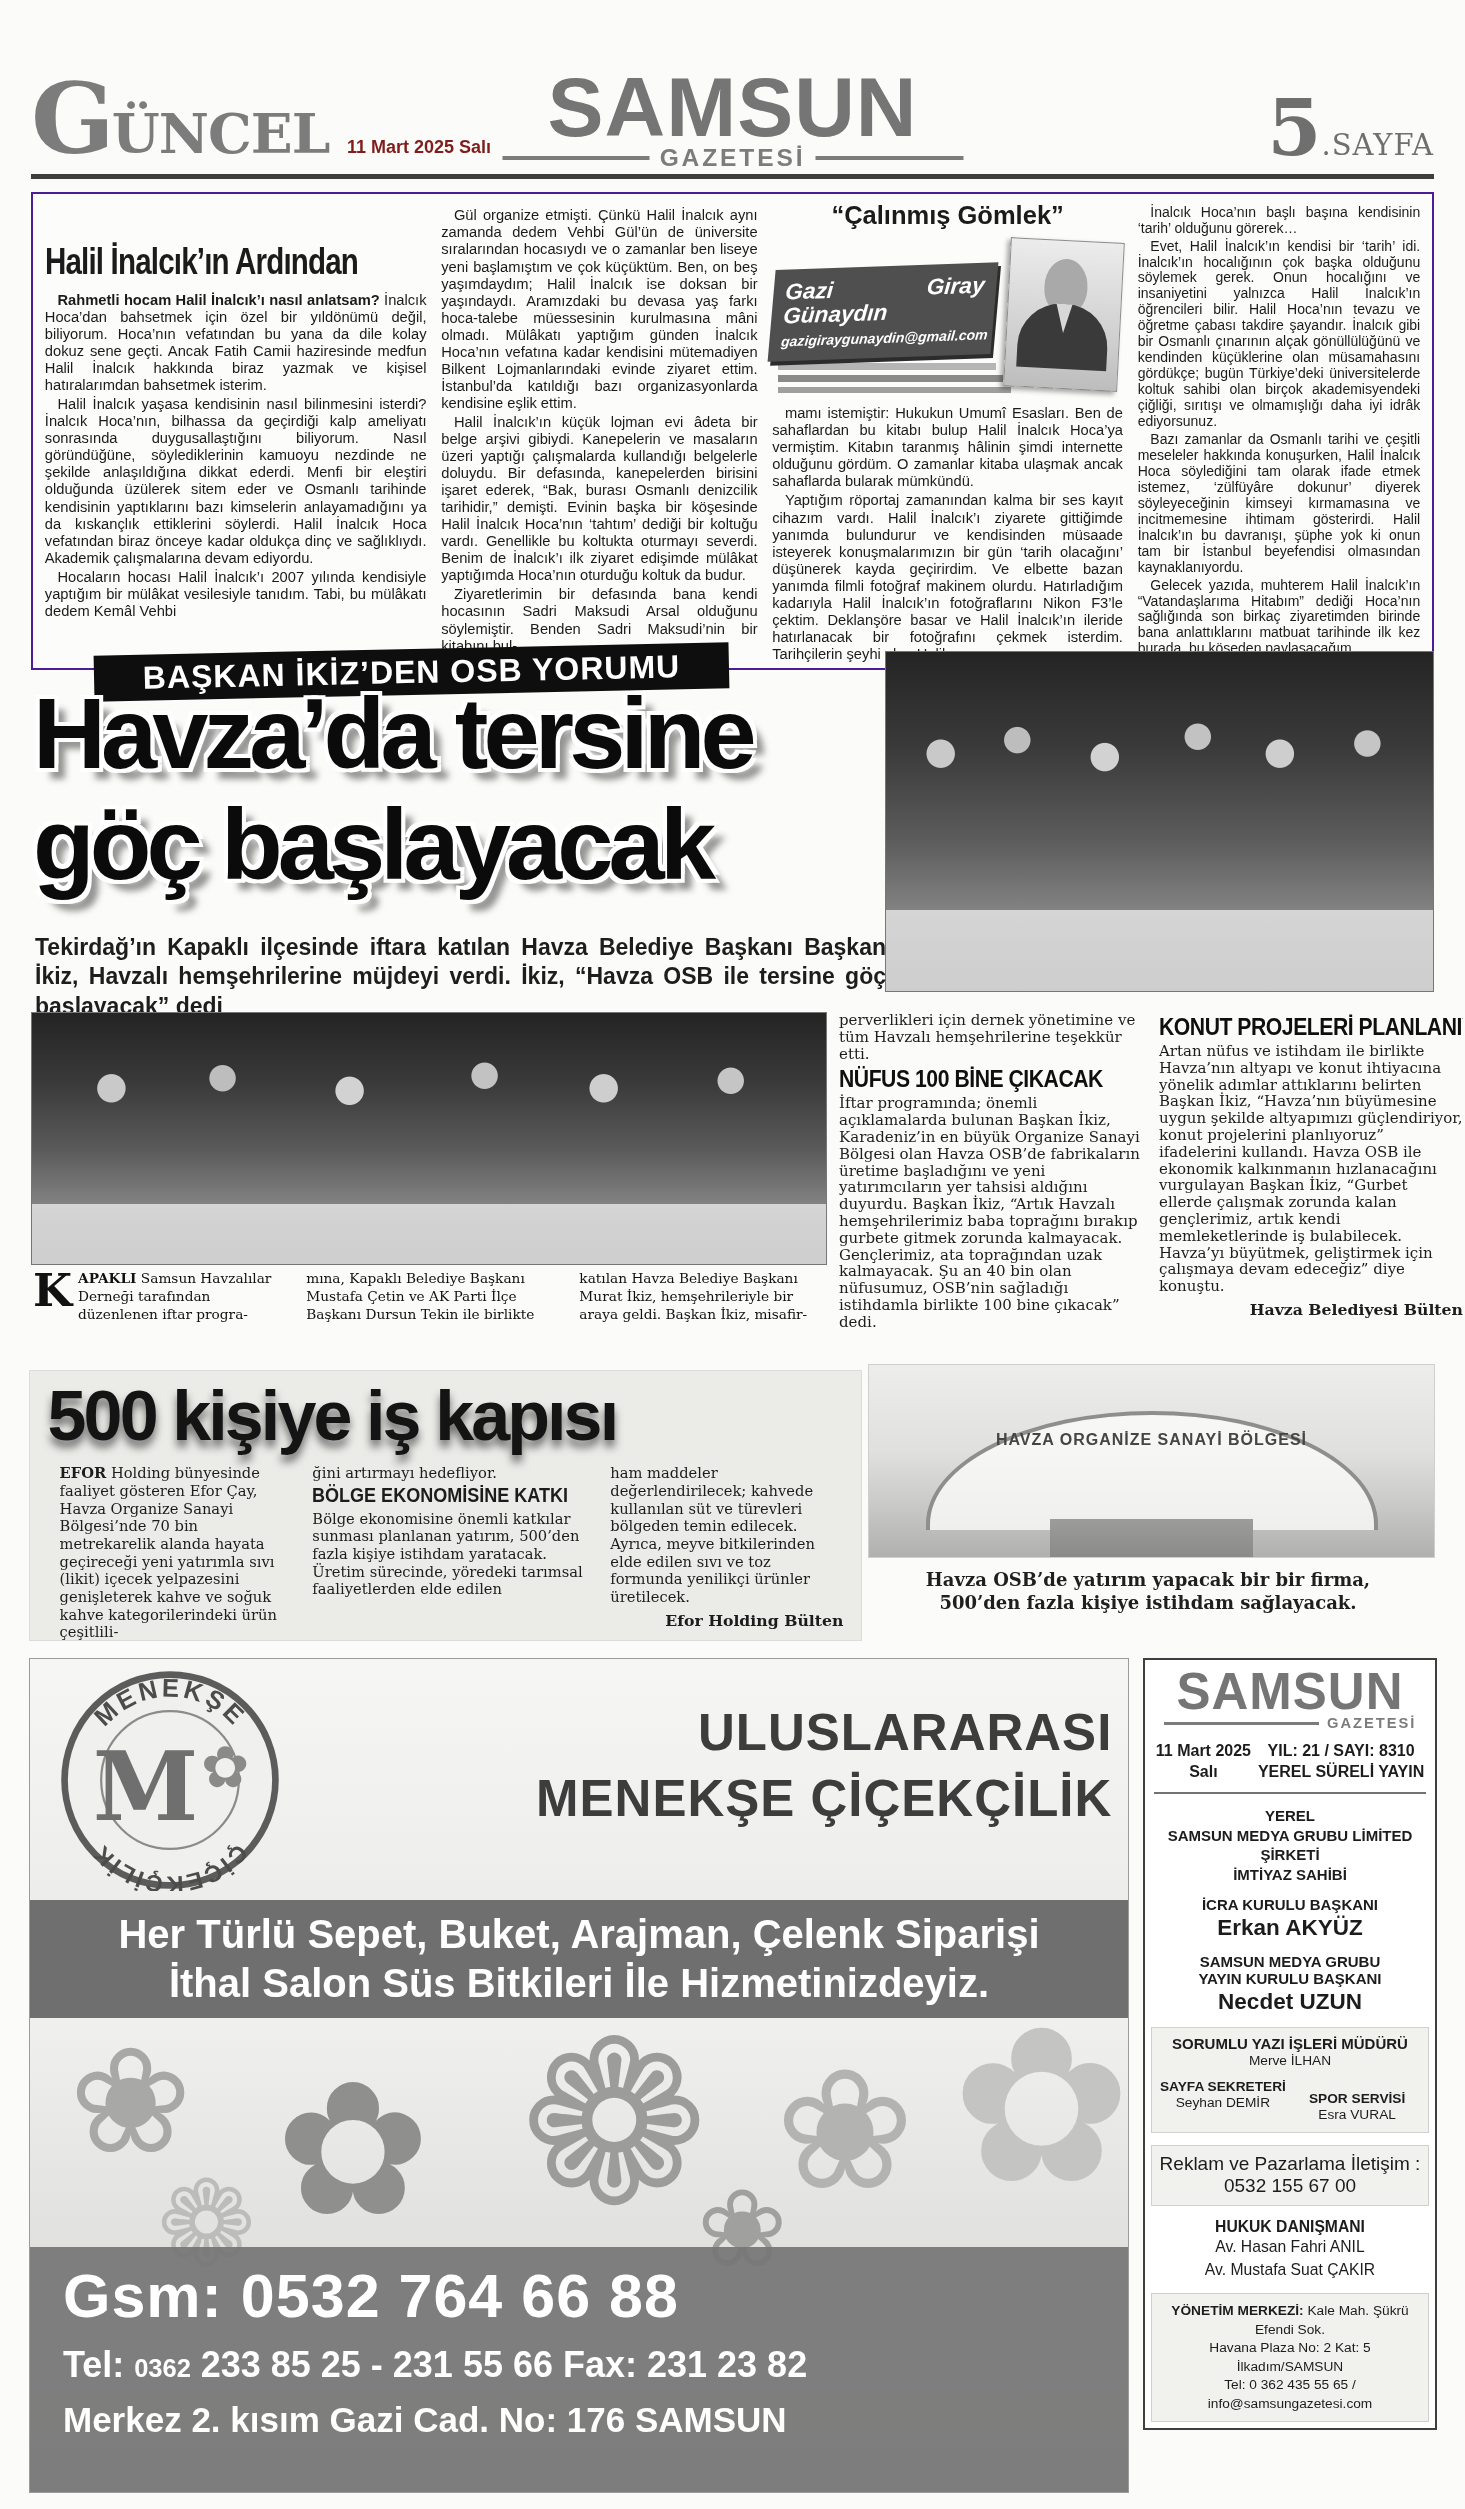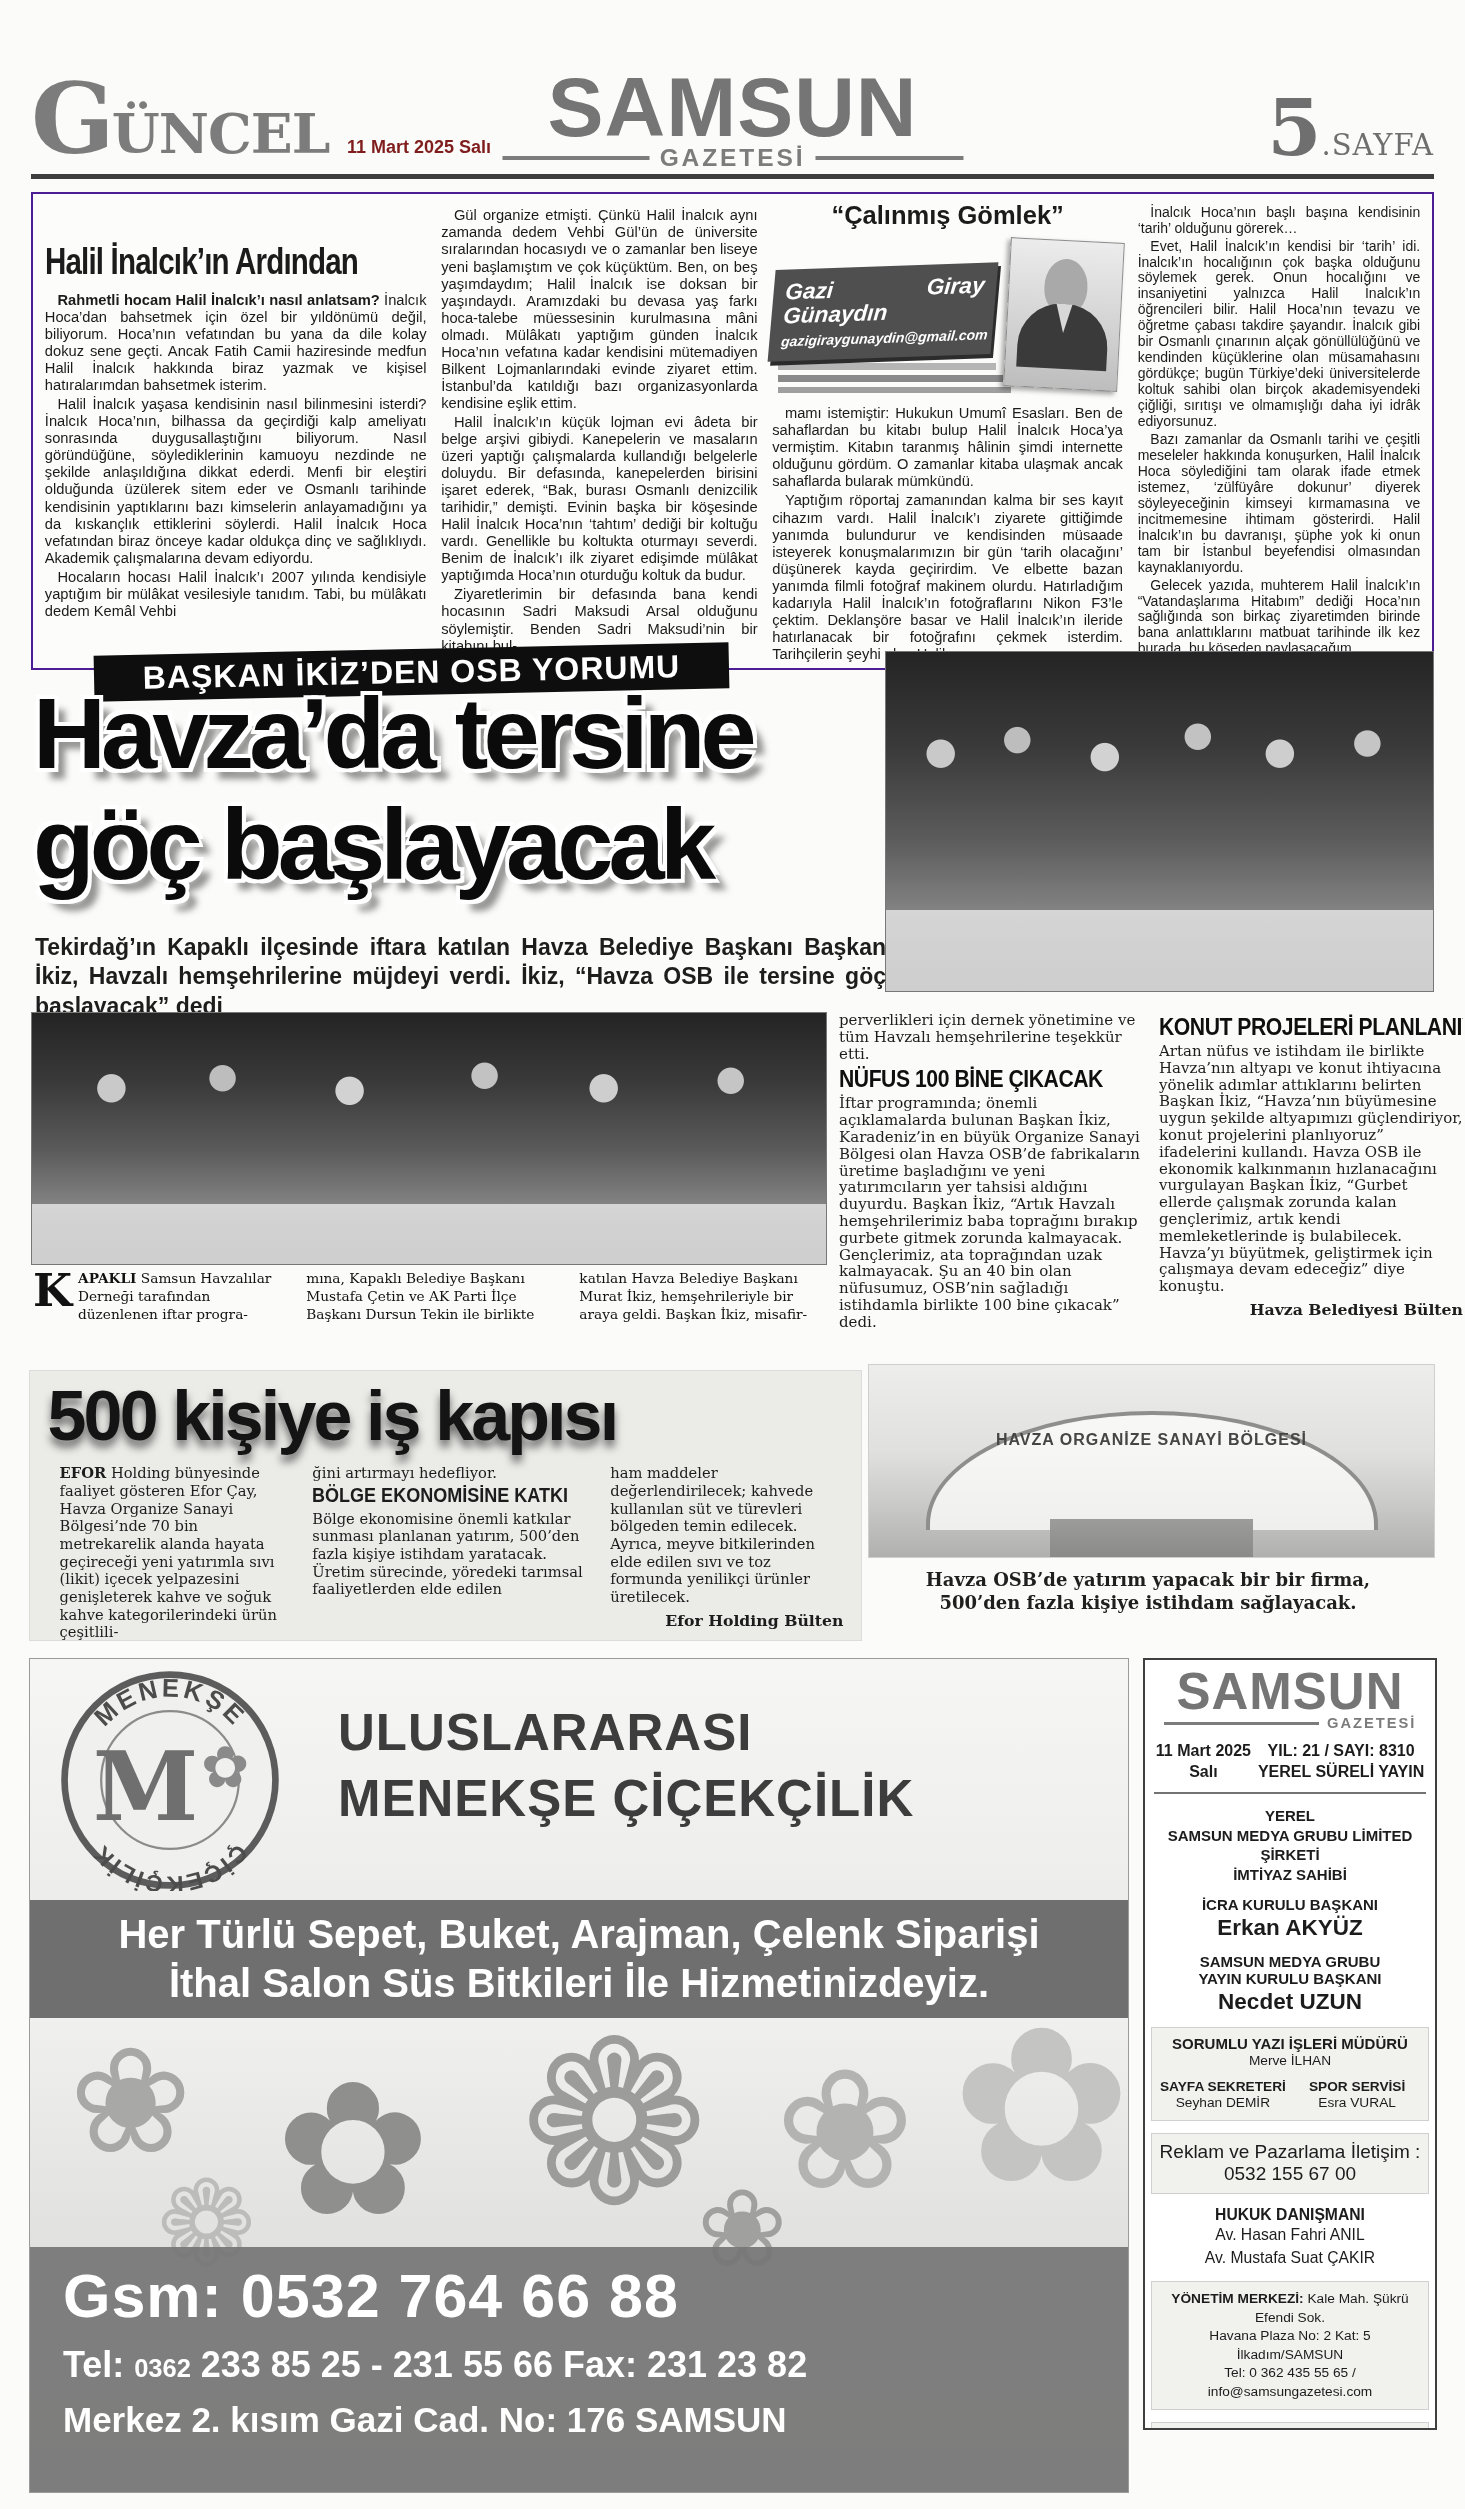--- a/index.html
+++ b/index.html
@@ -75,21 +75,21 @@
   .gatePhoto { position:absolute; top:1364px; left:868px; width:567px; height:194px; background:linear-gradient(180deg,#ededec 0%,#e0e0de 45%,#cacac8 72%,#b0b0ae 100%); border:1px solid #cfcfcd; overflow:hidden; }
   .gateArch { position:absolute; left:10%; width:80%; top:24%; height:62%; border:4.9px solid #8e8e8c; border-bottom:none; border-radius:50% 50% 0 0 / 95% 95% 0 0; background:rgba(251,251,250,.8); }
   .gateLabel { position:absolute; top:14%; width:100%; text-align:center; font-weight:bold; font-size:16px; letter-spacing:1px; color:#454545; }
   .gateRoad { position:absolute; bottom:0; left:32%; width:36%; height:20%; background:linear-gradient(#9c9c9a,#8a8a88); }
   .gateCap { position:absolute; top:1568px; left:912px; width:472px; text-align:center; font-family:"DejaVu Serif",serif; font-weight:bold; font-size:18px; line-height:1.3; color:#1f1f1f; }
 
   
   .ad { position:absolute; top:1658px; left:29px; width:1100px; height:835px; border:1px solid #9b9b99; background:#f4f4f1; overflow:hidden; }
   .adTop { position:relative; height:241px; background:linear-gradient(180deg,#f6f6f4,#ededeb); }
   .adLogo { position:absolute; left:29px; top:9.8px; width:222px; height:222px; }
-  .adTitle { position:absolute; left:308px; right:15.7px; top:41px; text-align:left; color:#3d3d3d; font-weight:bold; font-size:51px; line-height:1.3; letter-spacing:1px; }
+  .adTitle { position:absolute; left:308px; right:15.7px; top:41px; text-align:right; color:#3d3d3d; font-weight:bold; font-size:51px; line-height:1.3; letter-spacing:1px; }
   .adBand { height:118px; background:#6f6f6f; color:#fff; font-weight:bold; font-size:40px; line-height:1.22; display:flex; flex-direction:column; align-items:center; justify-content:center; }
   .adPhoto { position:relative; height:476px; background:linear-gradient(180deg,#f0f0ee 0%,#e3e3e1 40%,#d5d5d3 100%); overflow:hidden; }
   .fl { position:absolute; line-height:1; }
   .adContact { position:absolute; left:0; right:0; bottom:0; height:247px; background:rgba(118,118,118,.93); color:#fff; padding:13.7px 33px 0; }
   .gsm { font-size:61px; font-weight:bold; letter-spacing:1px; }
   .telRow { font-size:36px; font-weight:bold; margin-top:13.7px; display:flex; align-items:baseline; gap:9.8px; }
   .telArea { font-size:25.5px; }
   .addr { font-size:35px; font-weight:bold; margin-top:13.7px; }
 
   
@@ -306,21 +306,21 @@
     <div class="mhName">Necdet UZUN</div>
     <div class="gbox">
       <div class="mhRole" style="margin-top:0">SORUMLU YAZI İŞLERİ MÜDÜRÜ</div>
       <div class="small">Merve İLHAN</div>
       <div class="twoCol">
         <div>
           <div class="mhRole" style="margin-top:0;font-size:13.7px">SAYFA SEKRETERİ</div>
           <div class="small">Seyhan DEMİR</div>
         </div>
         <div>
-          <div class="mhRole" style="margin-top:0;font-size:13.7px">SPOR SERVİSİ</div>
+          <div class="mhRole" style="margin-top:12px;font-size:13.7px">SPOR SERVİSİ</div>
           <div class="small">Esra VURAL</div>
         </div>
       </div>
     </div>
     <div class="gbox mhAds">Reklam ve Pazarlama İletişim : 0532 155 67 00</div>
     <div class="mhLegalT">HUKUK DANIŞMANI</div>
     <div class="mhLegal">
       <div>Av. Hasan Fahri ANIL</div>
       <div>Av. Mustafa Suat ÇAKIR</div>
     </div>

